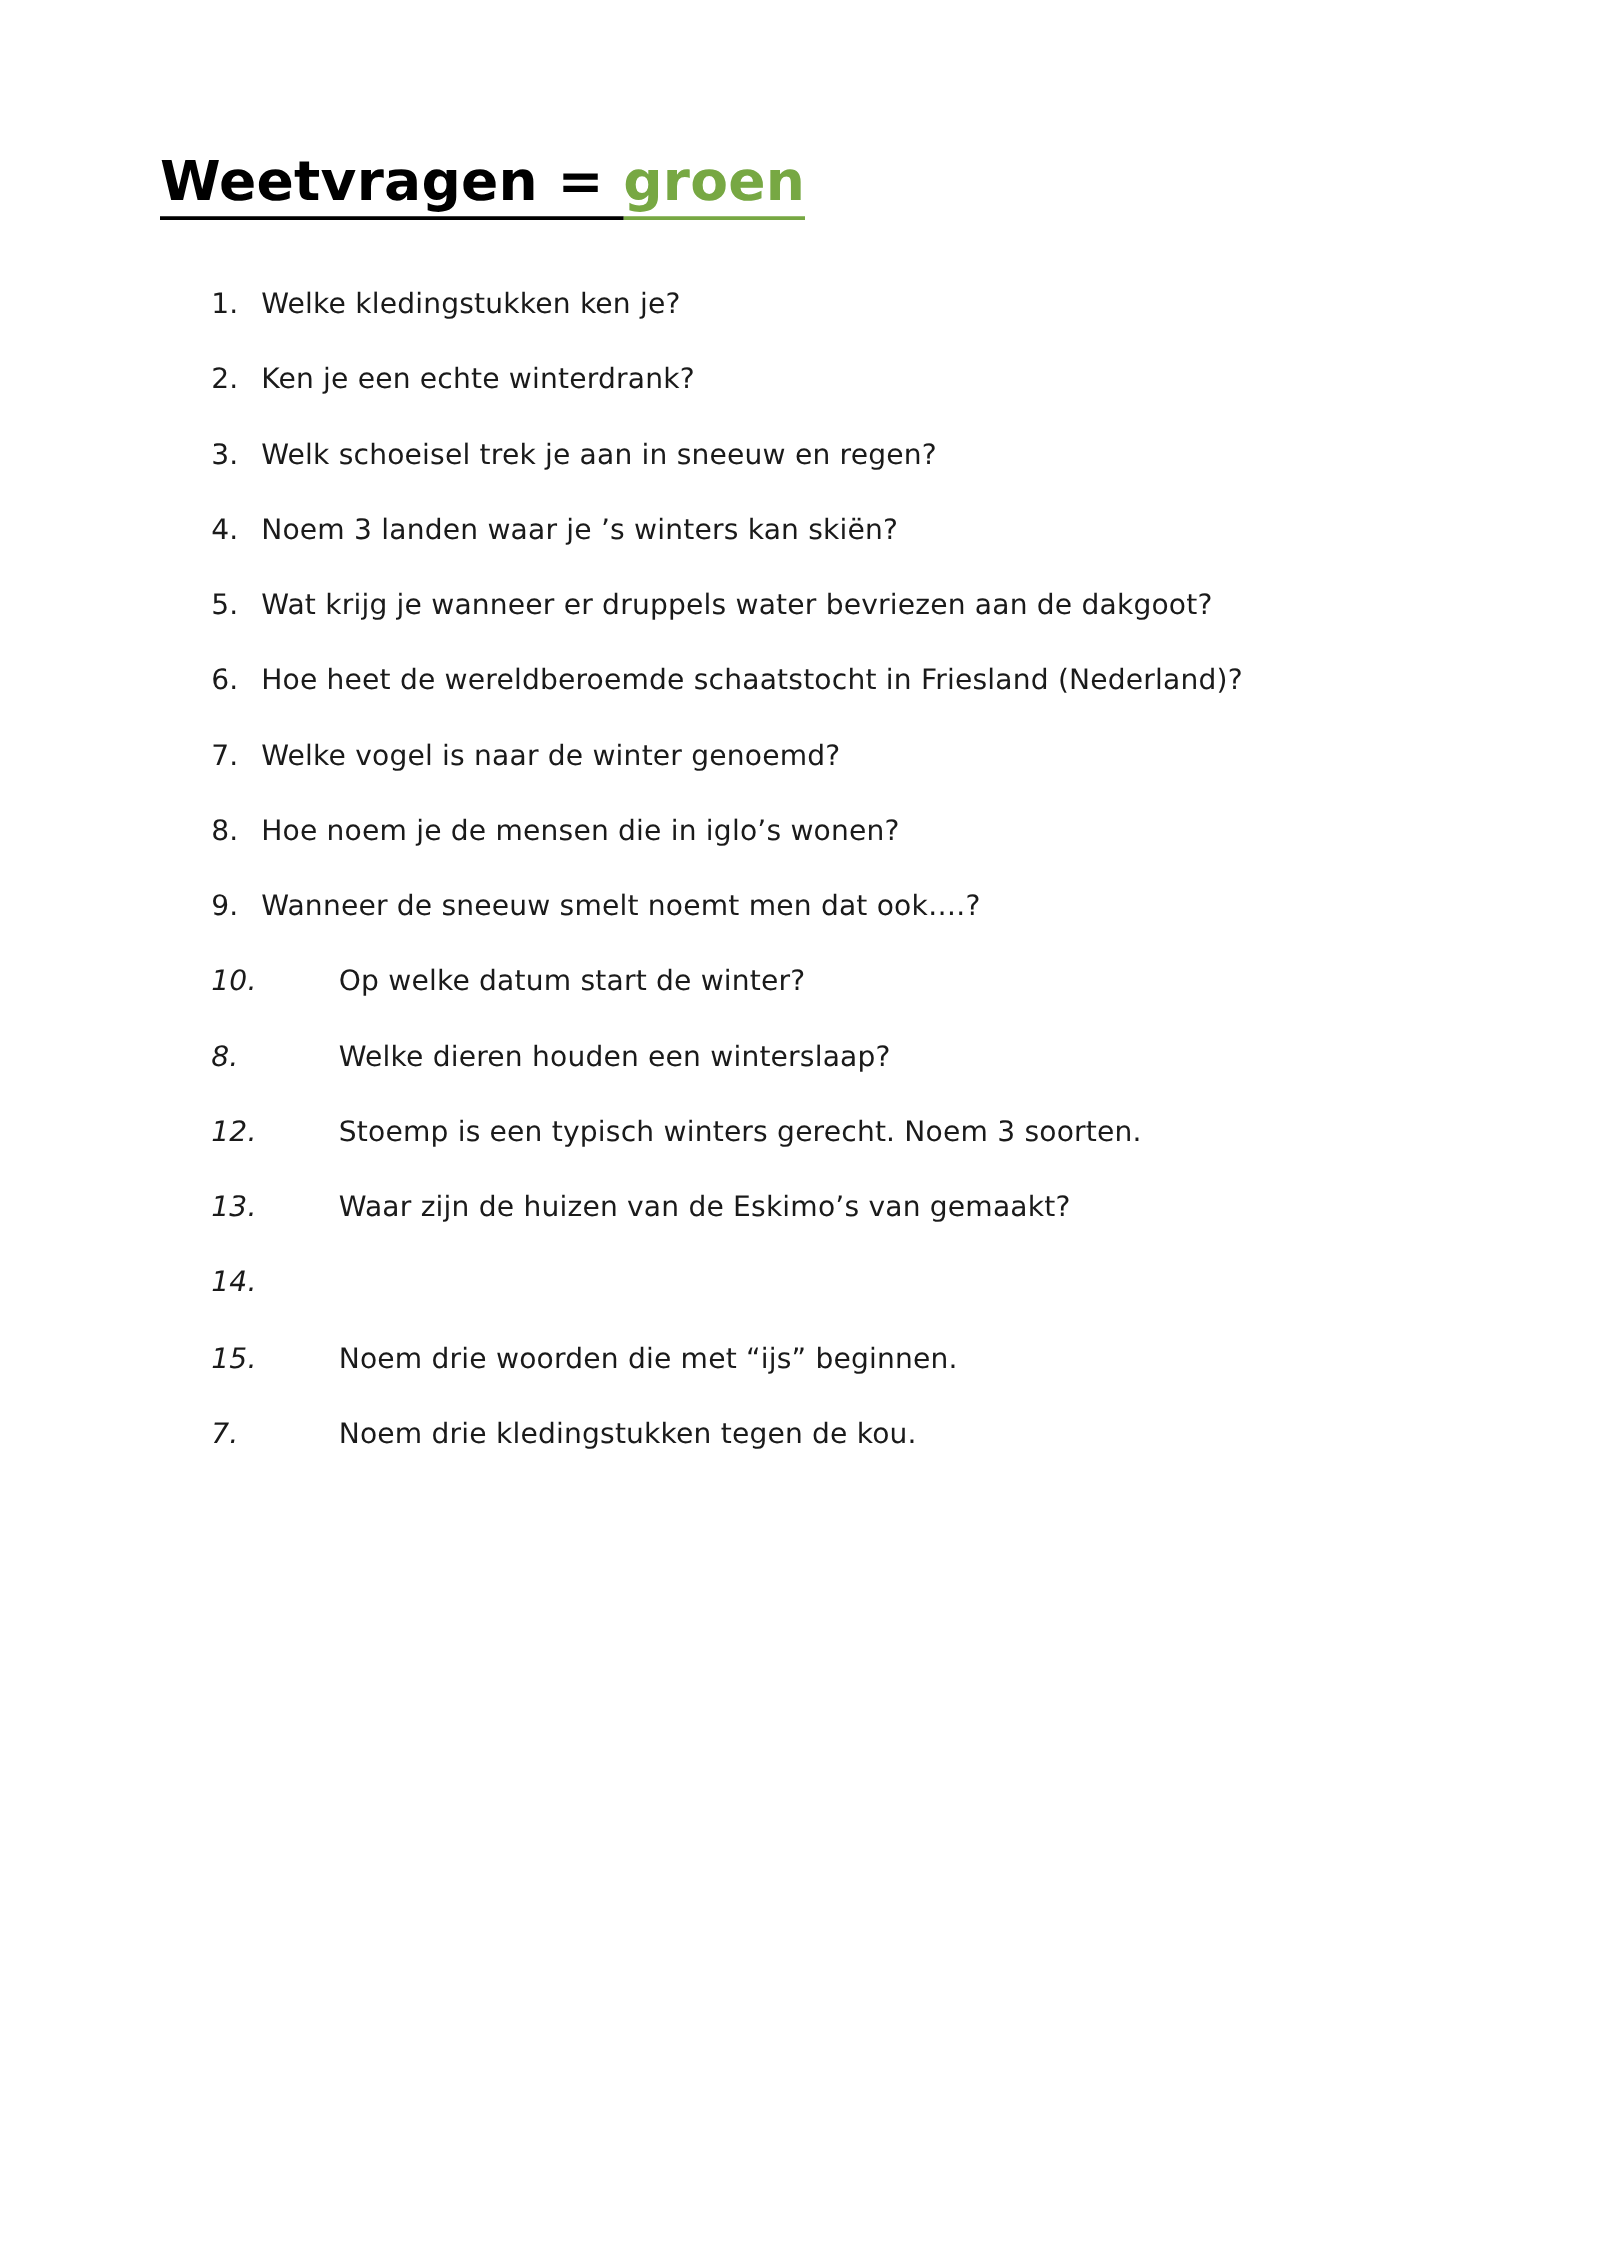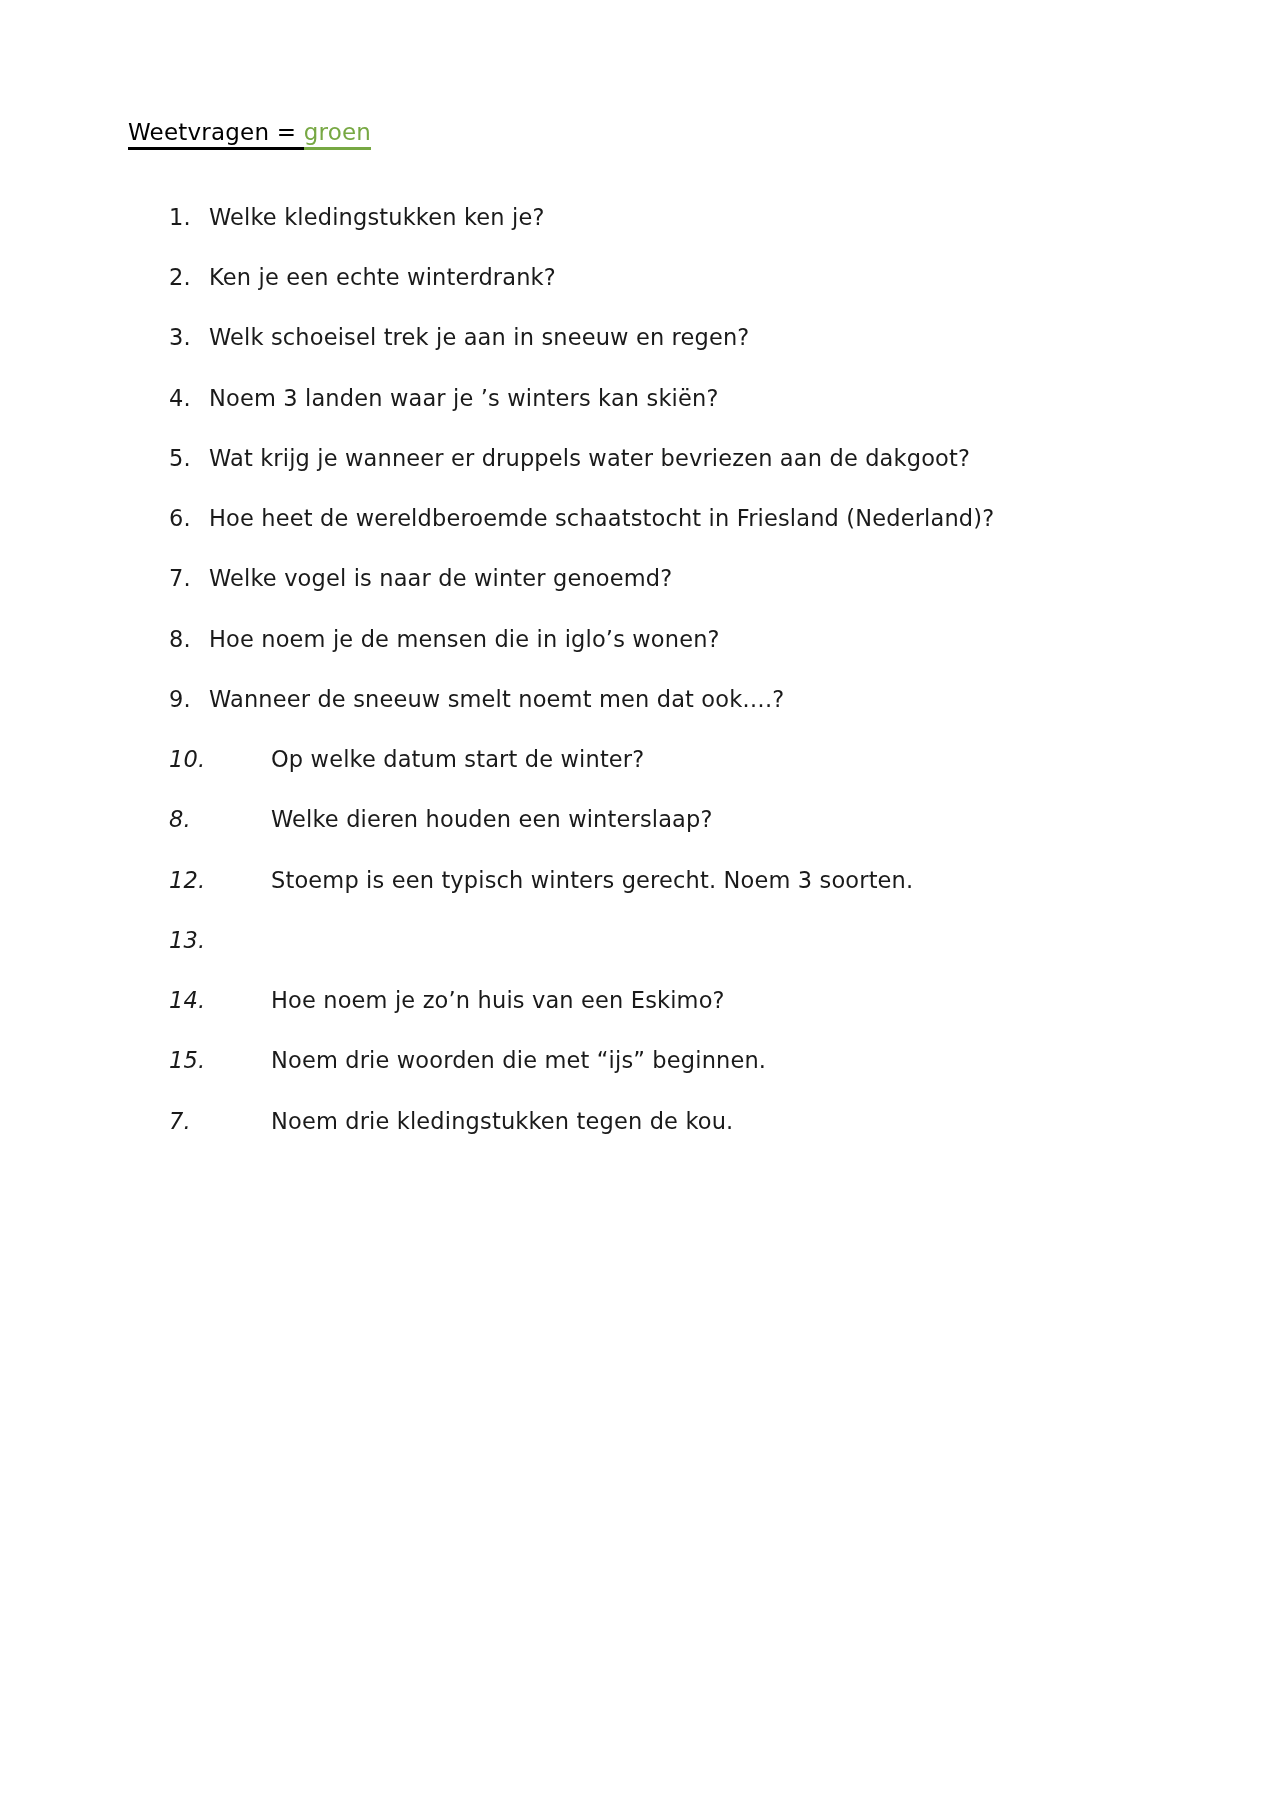--- a/index.html
+++ b/index.html
@@ -22,22 +22,22 @@
     overflow: hidden;
   }
   .content {
     position: absolute;
     left: 128px;
     top: 118px;
     right: 118px;
   }
   
   .doc-title {
-    font-size: 23px;
-    font-weight: normal;
+    font-size: 44px;
+    font-weight: bold;
     line-height: 1.25;
     letter-spacing: 0.2px;
     margin: 0 0 0 0;
     white-space: nowrap;
     display: inline-block;
   }
   .doc-title .t-black {
     color: #000000;
     border-bottom: 3px solid #000000;
     padding-bottom: 2px;
@@ -139,24 +139,24 @@
         <li class="q-item wide">
           <span class="q-num">8.</span>
           <span class="q-text">Welke dieren houden een winterslaap?</span>
         </li>
         <li class="q-item wide">
           <span class="q-num">12.</span>
           <span class="q-text">Stoemp is een typisch winters gerecht. Noem 3 soorten.</span>
         </li>
         <li class="q-item wide">
           <span class="q-num">13.</span>
+          <span class="q-text">Waar zijn de huizen van de Eskimo’s van gemaakt?</span>
         </li>
         <li class="q-item wide">
           <span class="q-num">14.</span>
-          <span class="q-text">Hoe noem je zo’n huis van een Eskimo?</span>
         </li>
         <li class="q-item wide">
           <span class="q-num">15.</span>
           <span class="q-text">Noem drie woorden die met “ijs” beginnen.</span>
         </li>
         <li class="q-item wide">
           <span class="q-num">7.</span>
           <span class="q-text">Noem drie kledingstukken tegen de kou.</span>
         </li>
       </ol>

